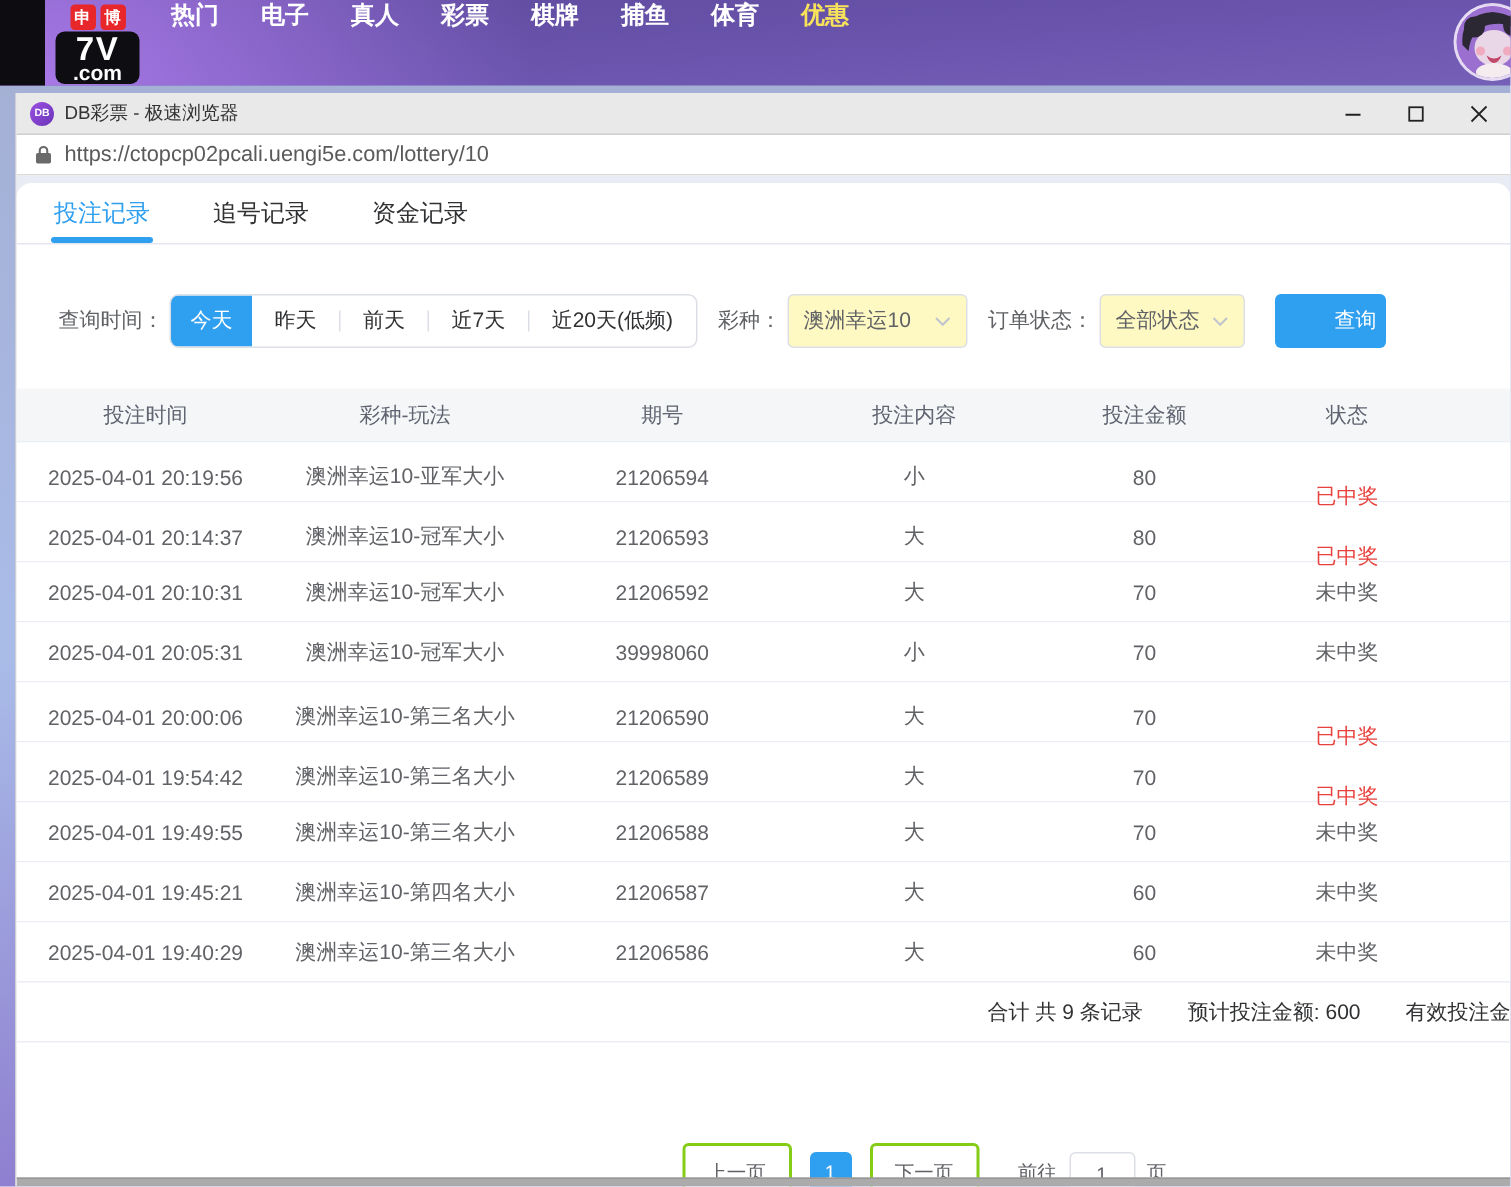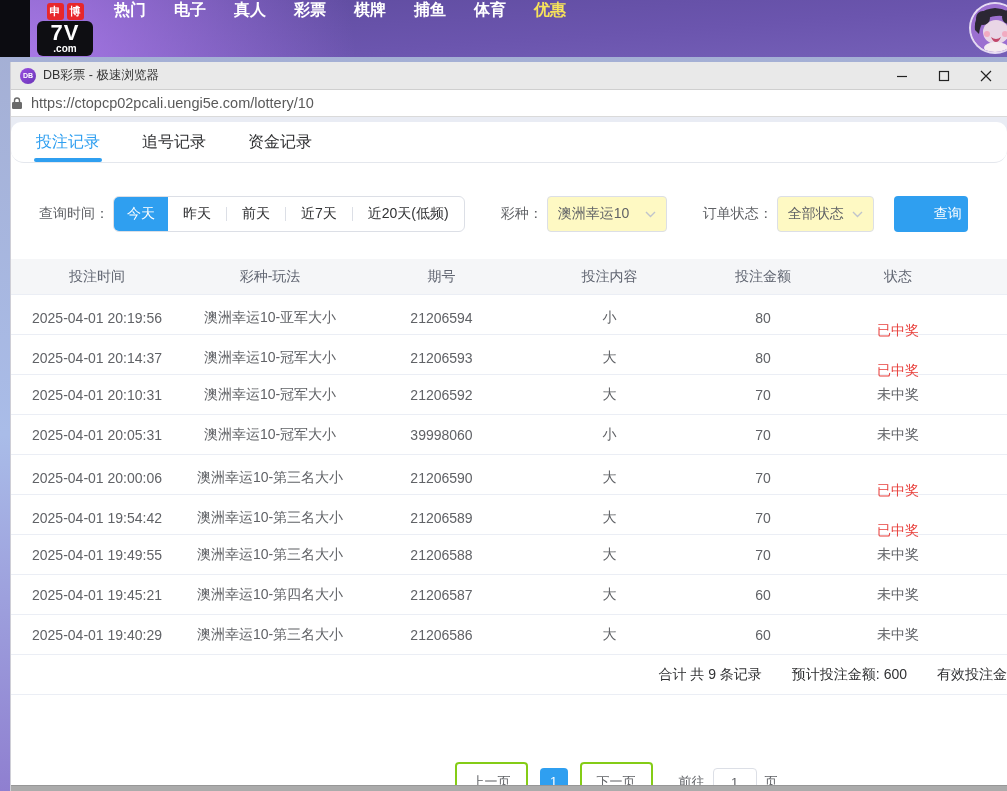--- a/index.html
+++ b/index.html
@@ -13,63 +13,63 @@
     background:
       radial-gradient(circle at 2% 130%, rgba(178,126,240,.9) 0%, rgba(178,126,240,0) 34%),
       linear-gradient(176deg,#5e4b9e 0%,#6b55ae 60%,#7560b8 100%); }
   .header-black-edge { position:absolute; left:0; top:0; width:30px; height:57px; background:#0c0c11; }
   .logo { position:absolute; left:36px; top:3px; width:58px; display:flex; flex-direction:column; align-items:center; }
   .logo-badges { display:flex; gap:3px; margin-bottom:1px; }
   .logo-badge { width:17px; height:17px; background:#e8272b; border-radius:3px; color:#fff;
     font-size:11px; font-weight:bold; display:flex; align-items:center; justify-content:center; }
   .logo-box { width:56px; background:#0e0e12; border-radius:6px; padding:1px 0 3px; text-align:center; }
   .logo-main { color:#fff; font-size:22px; font-weight:900; line-height:22px; letter-spacing:1px; }
-  .logo-sub { color:#fff; font-size:10px; font-weight:bold; line-height:9px; }
+  .logo-sub { color:#fff; font-size:14px; font-weight:bold; line-height:9px; }
   .site-nav { position:absolute; left:100px; top:0; height:57px; display:flex; align-items:flex-start; }
   .nav-item { width:60px; text-align:center; color:#fff; font-size:16px; font-weight:bold; cursor:pointer; }
   .nav-item.highlight { color:#f7e35a; }
   .avatar { position:absolute; right:-14px; top:2px; width:52px; height:52px; border-radius:50%;
     border:2px solid rgba(255,255,255,.75); overflow:hidden;
     background:radial-gradient(circle at 45% 40%, #c9a0e8 0%, #8a5fc4 80%); }
 
   
   .browser-window { position:absolute; left:10px; top:62px; right:0; bottom:0;
     background:#fff; overflow:hidden; border-left:1px solid rgba(60,60,90,.25); }
   .titlebar { height:28px; background:#e9e9e9; border-bottom:1px solid #cfcfcf;
     display:flex; align-items:center; padding-left:9px; }
   .favicon { width:16px; height:16px; border-radius:50%;
     background:linear-gradient(135deg,#9a4fe0,#6a35b8); color:#fff; font-size:7px; font-weight:bold;
     display:flex; align-items:center; justify-content:center; flex:0 0 auto; }
   .window-title { font-size:12.5px; color:#333; margin-left:7px; }
   .win-controls { margin-left:auto; display:flex; height:100%; }
   .win-btn { width:42px; height:100%; display:flex; align-items:center; justify-content:center; cursor:pointer; }
   .urlbar { height:27px; background:#fff; border-bottom:1px solid #dadada;
-    display:flex; align-items:center; }
+    display:flex; align-items:center; padding-left:12px; }
   .url-text { font-size:14.5px; color:#5a5a5a; margin-left:8px; }
 
   
   .page-bg { height:calc(100% - 55px); background:#e9ecf4; padding-top:5px; }
   .card { background:#fff; height:100%; border-radius:10px 10px 0 0; position:relative; }
 
   .tabs { height:41px; display:flex; align-items:center; padding-left:25px; gap:42px;
-    border-bottom:1px solid #e4e7ed;border-radius:13px; }
+    border-bottom:1px solid #e4e7ed; }
   .tab { font-size:16px; color:#303133; cursor:pointer; position:relative; height:100%;
     display:flex; align-items:center; }
   .tab.active { color:var(--accent); }
   .tab-underline { position:absolute; left:-2px; right:-2px; bottom:0; height:4px;
     border-radius:2px; background:var(--accent); }
 
   .filters { margin-top:33px; padding-left:28px; display:flex; align-items:center;
     font-size:14px; color:#606266; height:36px; }
   .time-group { display:flex; align-items:stretch; border:1px solid #dcdfe6; border-radius:6px;
     overflow:hidden; height:36px; margin-left:4px; }
   .time-opt { display:flex; align-items:center; padding:0 15px; color:#303133; cursor:pointer; font-size:14px; }
   .time-opt.active { background:var(--accent); color:#fff; padding:0 13px;text-align:center; }
   .time-sep { width:1px; background:#dcdfe6; height:14px; align-self:center; }
-  .filter-label { margin-left:36px;font-family:Liberation Mono, monospace; }
+  .filter-label { margin-left:14px;font-family:Liberation Mono, monospace; }
   .select { display:flex; align-items:center; justify-content:space-between; height:36px;
     border:1px solid #dcdfe6; border-radius:4px; padding:0 10px; color:#606266; cursor:pointer;
     background:#fef9c3; margin-left:4px; }
   .select.lottery { width:120px; }
   .select.status { width:97px; }
   .search-btn { margin-left:20px; width:74px; height:36px; border:none; border-radius:4px;
     background:var(--accent); color:#fff; font-size:14px; cursor:pointer;padding-left:34px; }
 
   .data-table { margin-top:27px; }
   .t-header, .t-row, .t-summary-row { display:grid;

